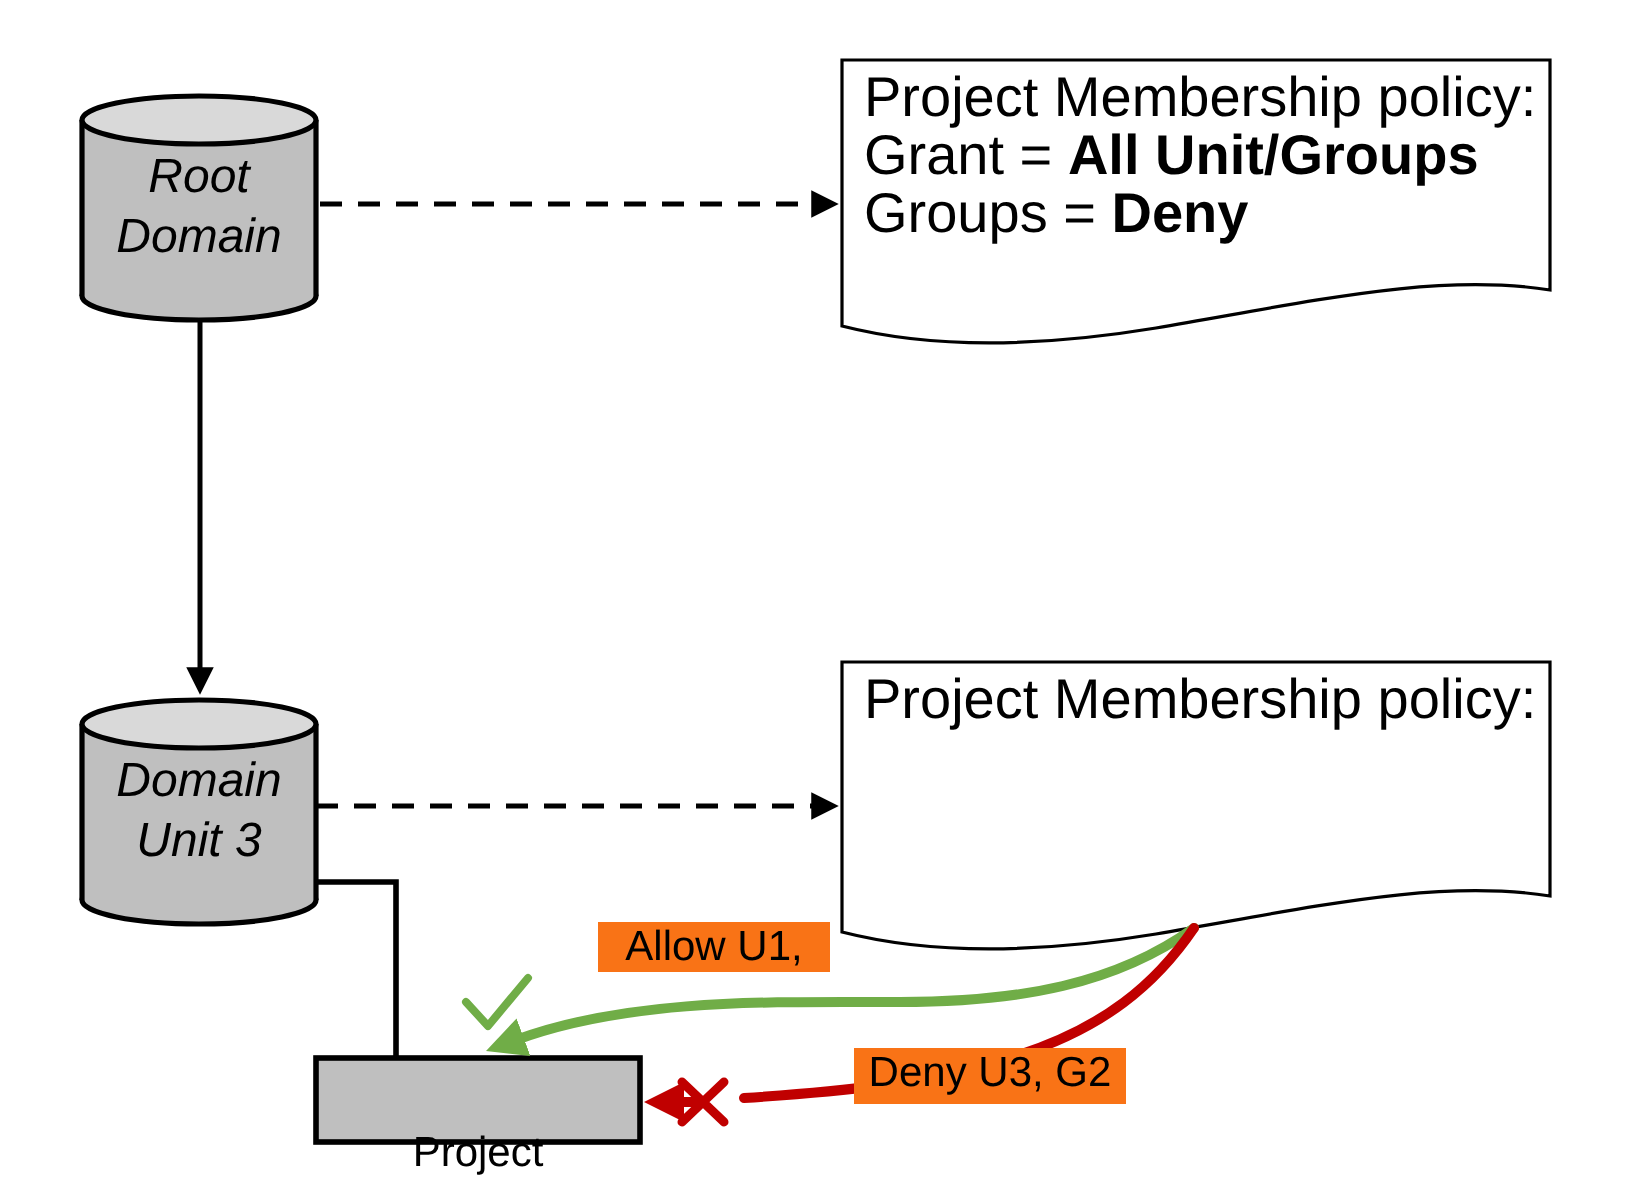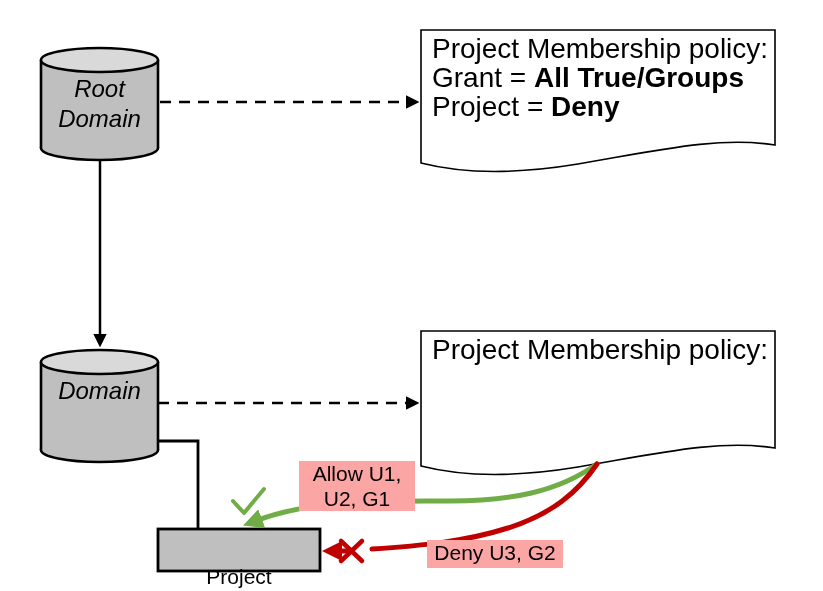--- a/index.html
+++ b/index.html
@@ -5,21 +5,21 @@
   html,body{margin:0;padding:0;background:#fff;}
   #canvas{
     position:relative;width:823px;height:591px;background:#ffffff;
     font-family:"Liberation Sans",sans-serif;color:#000;overflow:hidden;
   }
   #shapes{position:absolute;left:0;top:0;}
   .overlay{position:absolute;}
   .node-label{text-align:center;font-size:24px;line-height:30px;font-weight:400;font-style:italic;}
   .doc-text{font-size:28px;line-height:29px;white-space:nowrap;}
   .doc-text b{font-weight:700;}
-  .ann{font-size:21px;line-height:25px;background:#fca5a5;text-align:center;white-space:nowrap;}
+  .ann{font-size:21px;line-height:25px;background:#f97316;text-align:center;white-space:nowrap;}
   .proj-label{display:flex;align-items:center;justify-content:center;font-size:21px;margin-top:27px;}
 </style>
 </head>
 <body>
 
 <div id="canvas">
 
   <svg id="shapes" width="823" height="591" viewBox="0 0 823 591">
     <defs>
       <marker id="mBlack" viewBox="0 0 10 10" refX="1" refY="5" markerWidth="5.5" markerHeight="5.5" orient="auto-start-reverse">
@@ -67,34 +67,34 @@
     <path d="M341,541 L362,561 M362,541 L341,561" stroke-width="4.5" fill="none" stroke-linecap="round" stroke="#C00000"></path>
   </svg>
 
   <div class="overlay node-label" style="left:41px;top:74px;width:117px;">
     <div>Root</div>
     <div>Domain</div>
   </div>
 
   <div class="overlay node-label" style="left:41px;top:376px;width:117px;">
     <div>Domain</div>
+    <div>Unit 3</div>
   </div>
 
   <div class="overlay proj-label" style="left:158px;top:529px;width:162px;height:42px;">Project</div>
 
   <div class="overlay doc-text" style="left:432px;top:34px;">
     <div>Project Membership policy:</div>
-    <div><span>Grant = </span><b>All True/Groups</b></div>
-    <div><span>Project = </span><b>Deny</b></div>
+    <div><span>Grant = </span><b>All Unit/Groups</b></div>
+    <div><span>Groups = </span><b>Deny</b></div>
   </div>
 
   <div class="overlay doc-text" style="left:432px;top:335px;">
     <div>Project Membership policy:</div>
   </div>
 
   <div class="overlay ann" style="left:299px;top:461px;width:116px;">
     <div>Allow U1,</div>
-    <div>U2, G1</div>
   </div>
 
-  <div class="overlay ann" style="left:427px;top:540px;width:136px;padding-bottom:3px;">Deny U3, G2</div>
+  <div class="overlay ann" style="left:427px;top:524px;width:136px;padding-bottom:3px;">Deny U3, G2</div>
 
 </div>
 
 </body></html>

